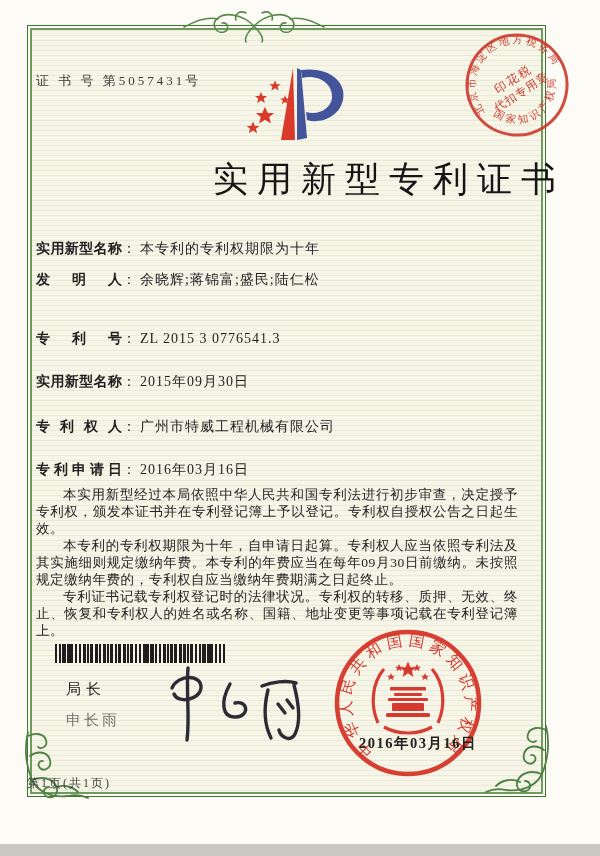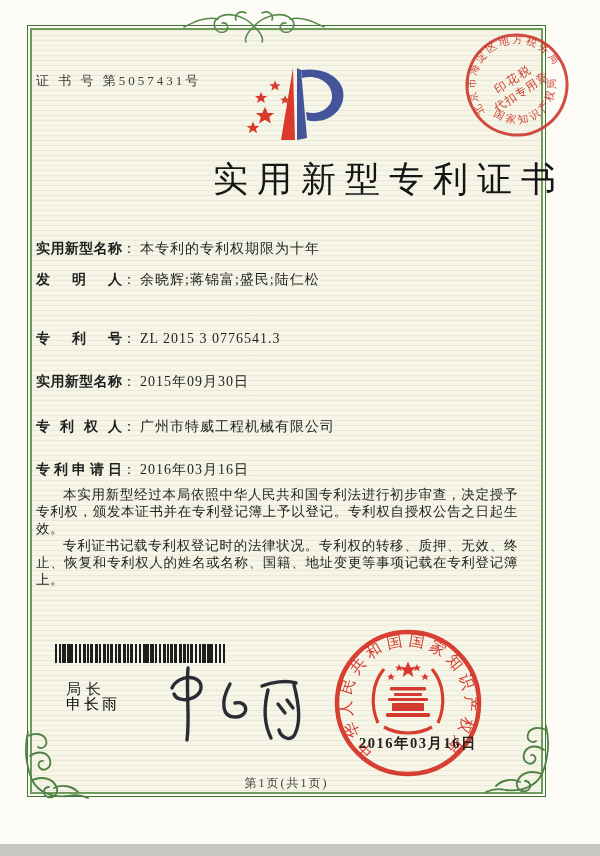--- a/index.html
+++ b/index.html
@@ -53,32 +53,32 @@
   }
   .paras p{margin:0;text-indent:2em;}
   .barcode{
     position:absolute;left:55px;top:644px;width:170px;height:19px;
     background:
       repeating-linear-gradient(90deg,#1e1e1e 0 2px,rgba(0,0,0,0) 2px 4px),
       repeating-linear-gradient(90deg,#1e1e1e 0 1px,rgba(0,0,0,0) 1px 7px),
       repeating-linear-gradient(90deg,#1e1e1e 0 1px,rgba(0,0,0,0) 1px 5px);
   }
   .signer-title{position:absolute;left:66px;top:680px;font-size:15px;letter-spacing:5px;color:#222;}
-  .signer-name{position:absolute;left:66px;top:695px;font-size:15px;letter-spacing:3px;color:#000000;}
+  .signer-name{position:absolute;left:66px;top:711px;font-size:15px;letter-spacing:3px;color:#737373;}
   .signature{position:absolute;left:150px;top:658px;}
 
   .main-seal{position:absolute;left:332px;top:627px;}
   .issue-date{
     position:absolute;left:348px;top:734px;width:140px;text-align:center;
     font-size:14.5px;font-weight:bold;color:#23221f;letter-spacing:1.5px;
   }
   .tax-seal{position:absolute;left:458px;top:26px;transform:rotate(-33deg);}
 
   .footer{
-    position:absolute;left:27px;top:775px;width:519px;text-align:center;
+    position:absolute;left:27px;top:775px;width:519px;
     font-size:12px;color:#3c3c3c;letter-spacing:2px;
   }
   .orn-top{position:absolute;left:176px;top:6px;}
   .orn-bl{position:absolute;left:18px;top:726px;}
   .orn-br{position:absolute;left:484px;top:718px;transform:scaleX(-1);}
   .logo{position:absolute;left:231px;top:56px;}
   svg text{font-family:"Liberation Serif","DejaVu Serif",serif;}
 </style>
 </head>
 <body>
@@ -157,20 +157,21 @@
     <div class="f-row r4">
       <span class="f-label">专利权人</span><span class="f-colon">：</span><span class="f-value">广州市特威工程机械有限公司</span>
     </div>
     <div class="f-row r5">
       <span class="f-label">专利申请日</span><span class="f-colon">：</span><span class="f-value">2016年03月16日</span>
     </div>
   </div>
 
   <div class="paras">
     <p>本实用新型经过本局依照中华人民共和国专利法进行初步审查，决定授予专利权，颁发本证书并在专利登记簿上予以登记。专利权自授权公告之日起生效。</p>
+    <p>本专利的专利权期限为十年，自申请日起算。专利权人应当依照专利法及其实施细则规定缴纳年费。本专利的年费应当在每年09月30日前缴纳。未按照规定缴纳年费的，专利权自应当缴纳年费期满之日起终止。</p>
     <p>专利证书记载专利权登记时的法律状况。专利权的转移、质押、无效、终止、恢复和专利权人的姓名或名称、国籍、地址变更等事项记载在专利登记簿上。</p>
   </div>
 
   <div class="barcode"></div>
 
   <div class="signer-title">局长</div>
   <div class="signer-name">申长雨</div>
 
   <svg class="signature" width="162" height="92" viewBox="0 0 162 92">
     <g fill="none" stroke="#2b2b33" stroke-width="3.4" stroke-linecap="round">

